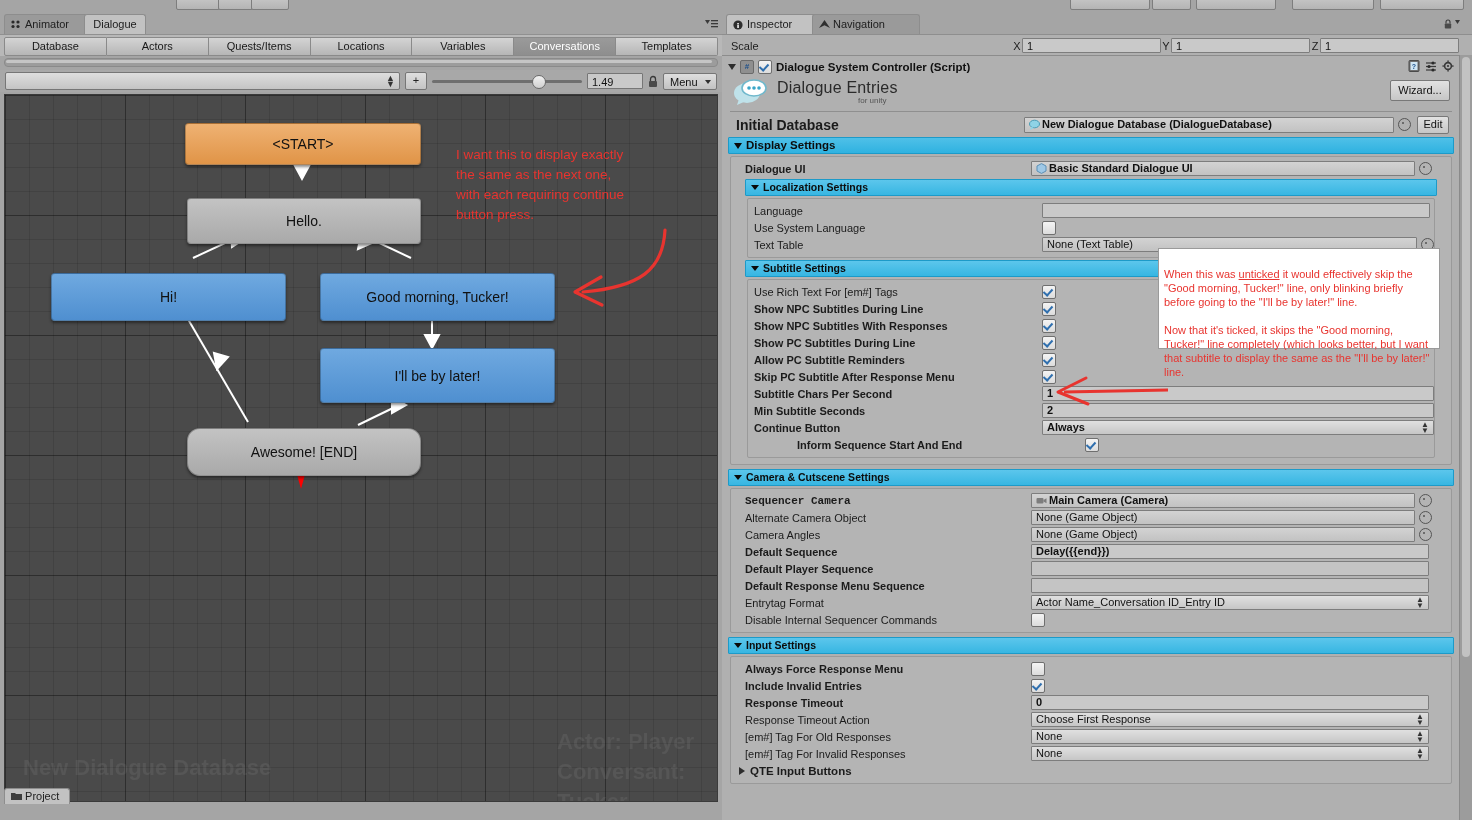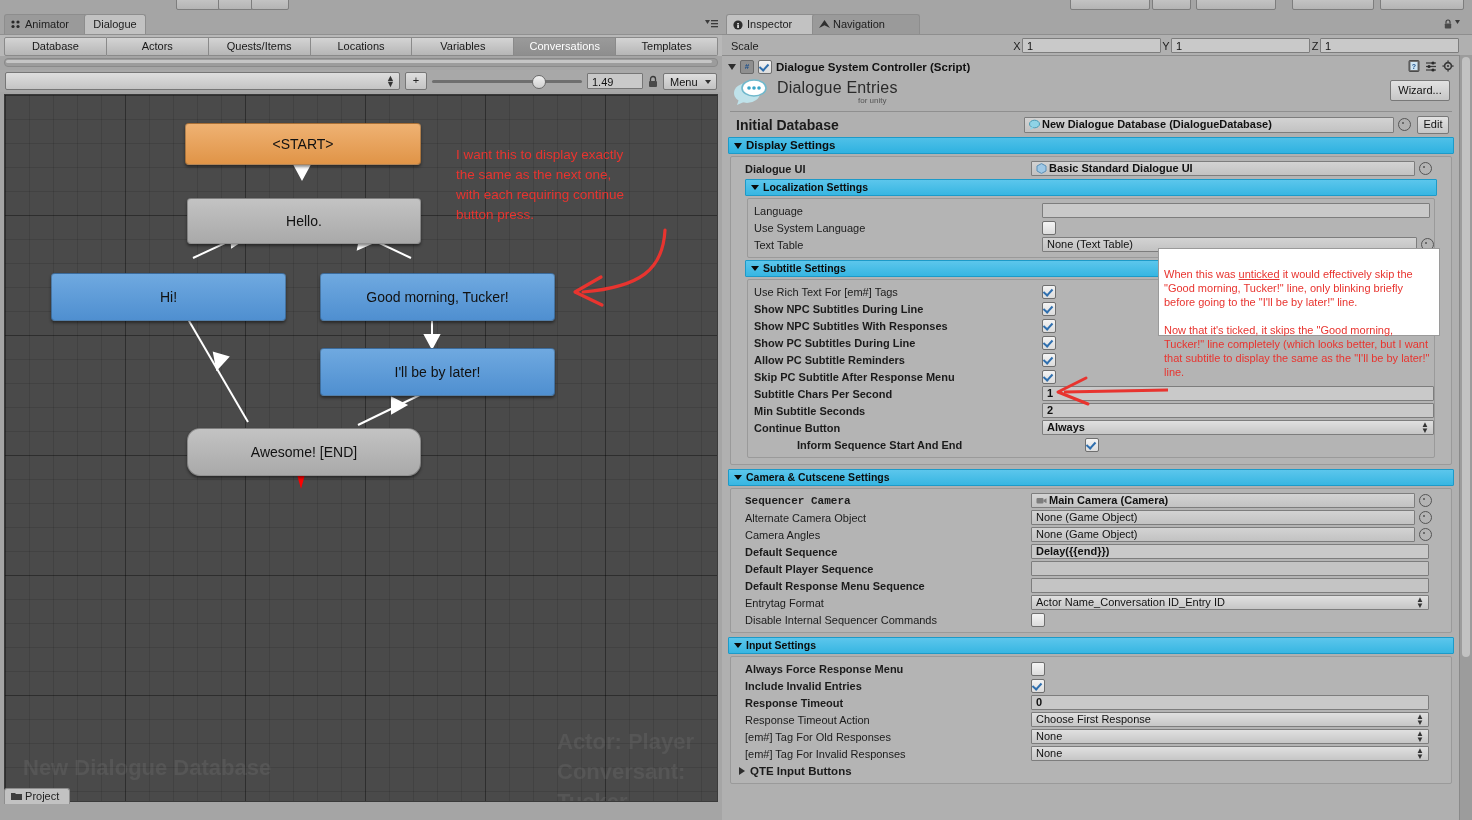--- a/index.html
+++ b/index.html
@@ -354,21 +354,21 @@
       </div>
       <div class="node npc" style="left:182px;top:103px;width:234px;height:46px;">
         <span>Hello.</span>
       </div>
       <div class="node pc" style="left:46px;top:178px;width:235px;height:48px;text-align:center;">
         <span>Hi!</span>
       </div>
       <div class="node pc" style="left:315px;top:178px;width:235px;height:48px;">
         <span>Good morning, Tucker!</span>
       </div>
-      <div class="node pc" style="left:315px;top:253px;width:235px;height:48px;">
+      <div class="node pc" style="left:315px;top:253px;width:235px;height:55px;">
         <span>I'll be by later!</span>
       </div>
       <div class="node npc" style="left:182px;top:333px;width:234px;height:48px;border-radius:13px;">
         <span>Awesome! [END]</span>
       </div>
 
       <div class="canvas-note" style="left:451px;top:50px;">I want this to display exactly
 the same as the next one,
 with each requiring continue
 button press.</div>
@@ -690,21 +690,21 @@
           </div>
         </div>
         <div class="row b" style="padding-left:8px;gap:5px;">
           <span class="foldout closed"></span>
           <span style="font-weight:bold;font-size:11.5px;">QTE Input Buttons</span>
         </div>
       </div>
 
     </div>
 
-    <div class="annot-box" style="left:436px;top:234px;width:282px;height:88px;">
+    <div class="annot-box" style="left:436px;top:234px;width:282px;height:101px;">
       <span>When this was <u>unticked</u> it would effectively skip the "Good morning, Tucker!" line, only blinking briefly before going to the "I'll be by later!" line.
 
 Now that it's ticked, it skips the "Good morning, Tucker!" line completely (which looks better, but I want that subtitle to display the same as the "I'll be by later!" line.</span>
     </div>
     <svg style="position:absolute;left:320px;top:352px;width:128px;height:40px;">
       <line x1="126" y1="24" x2="22" y2="26" stroke="#e8342f" stroke-width="3"></line>
       <path d="M44 12 L16 26 L46 38" stroke="#e8342f" stroke-width="3" fill="none" stroke-linecap="round" stroke-linejoin="round"></path>
     </svg>
 
     <div class="vscroll">

